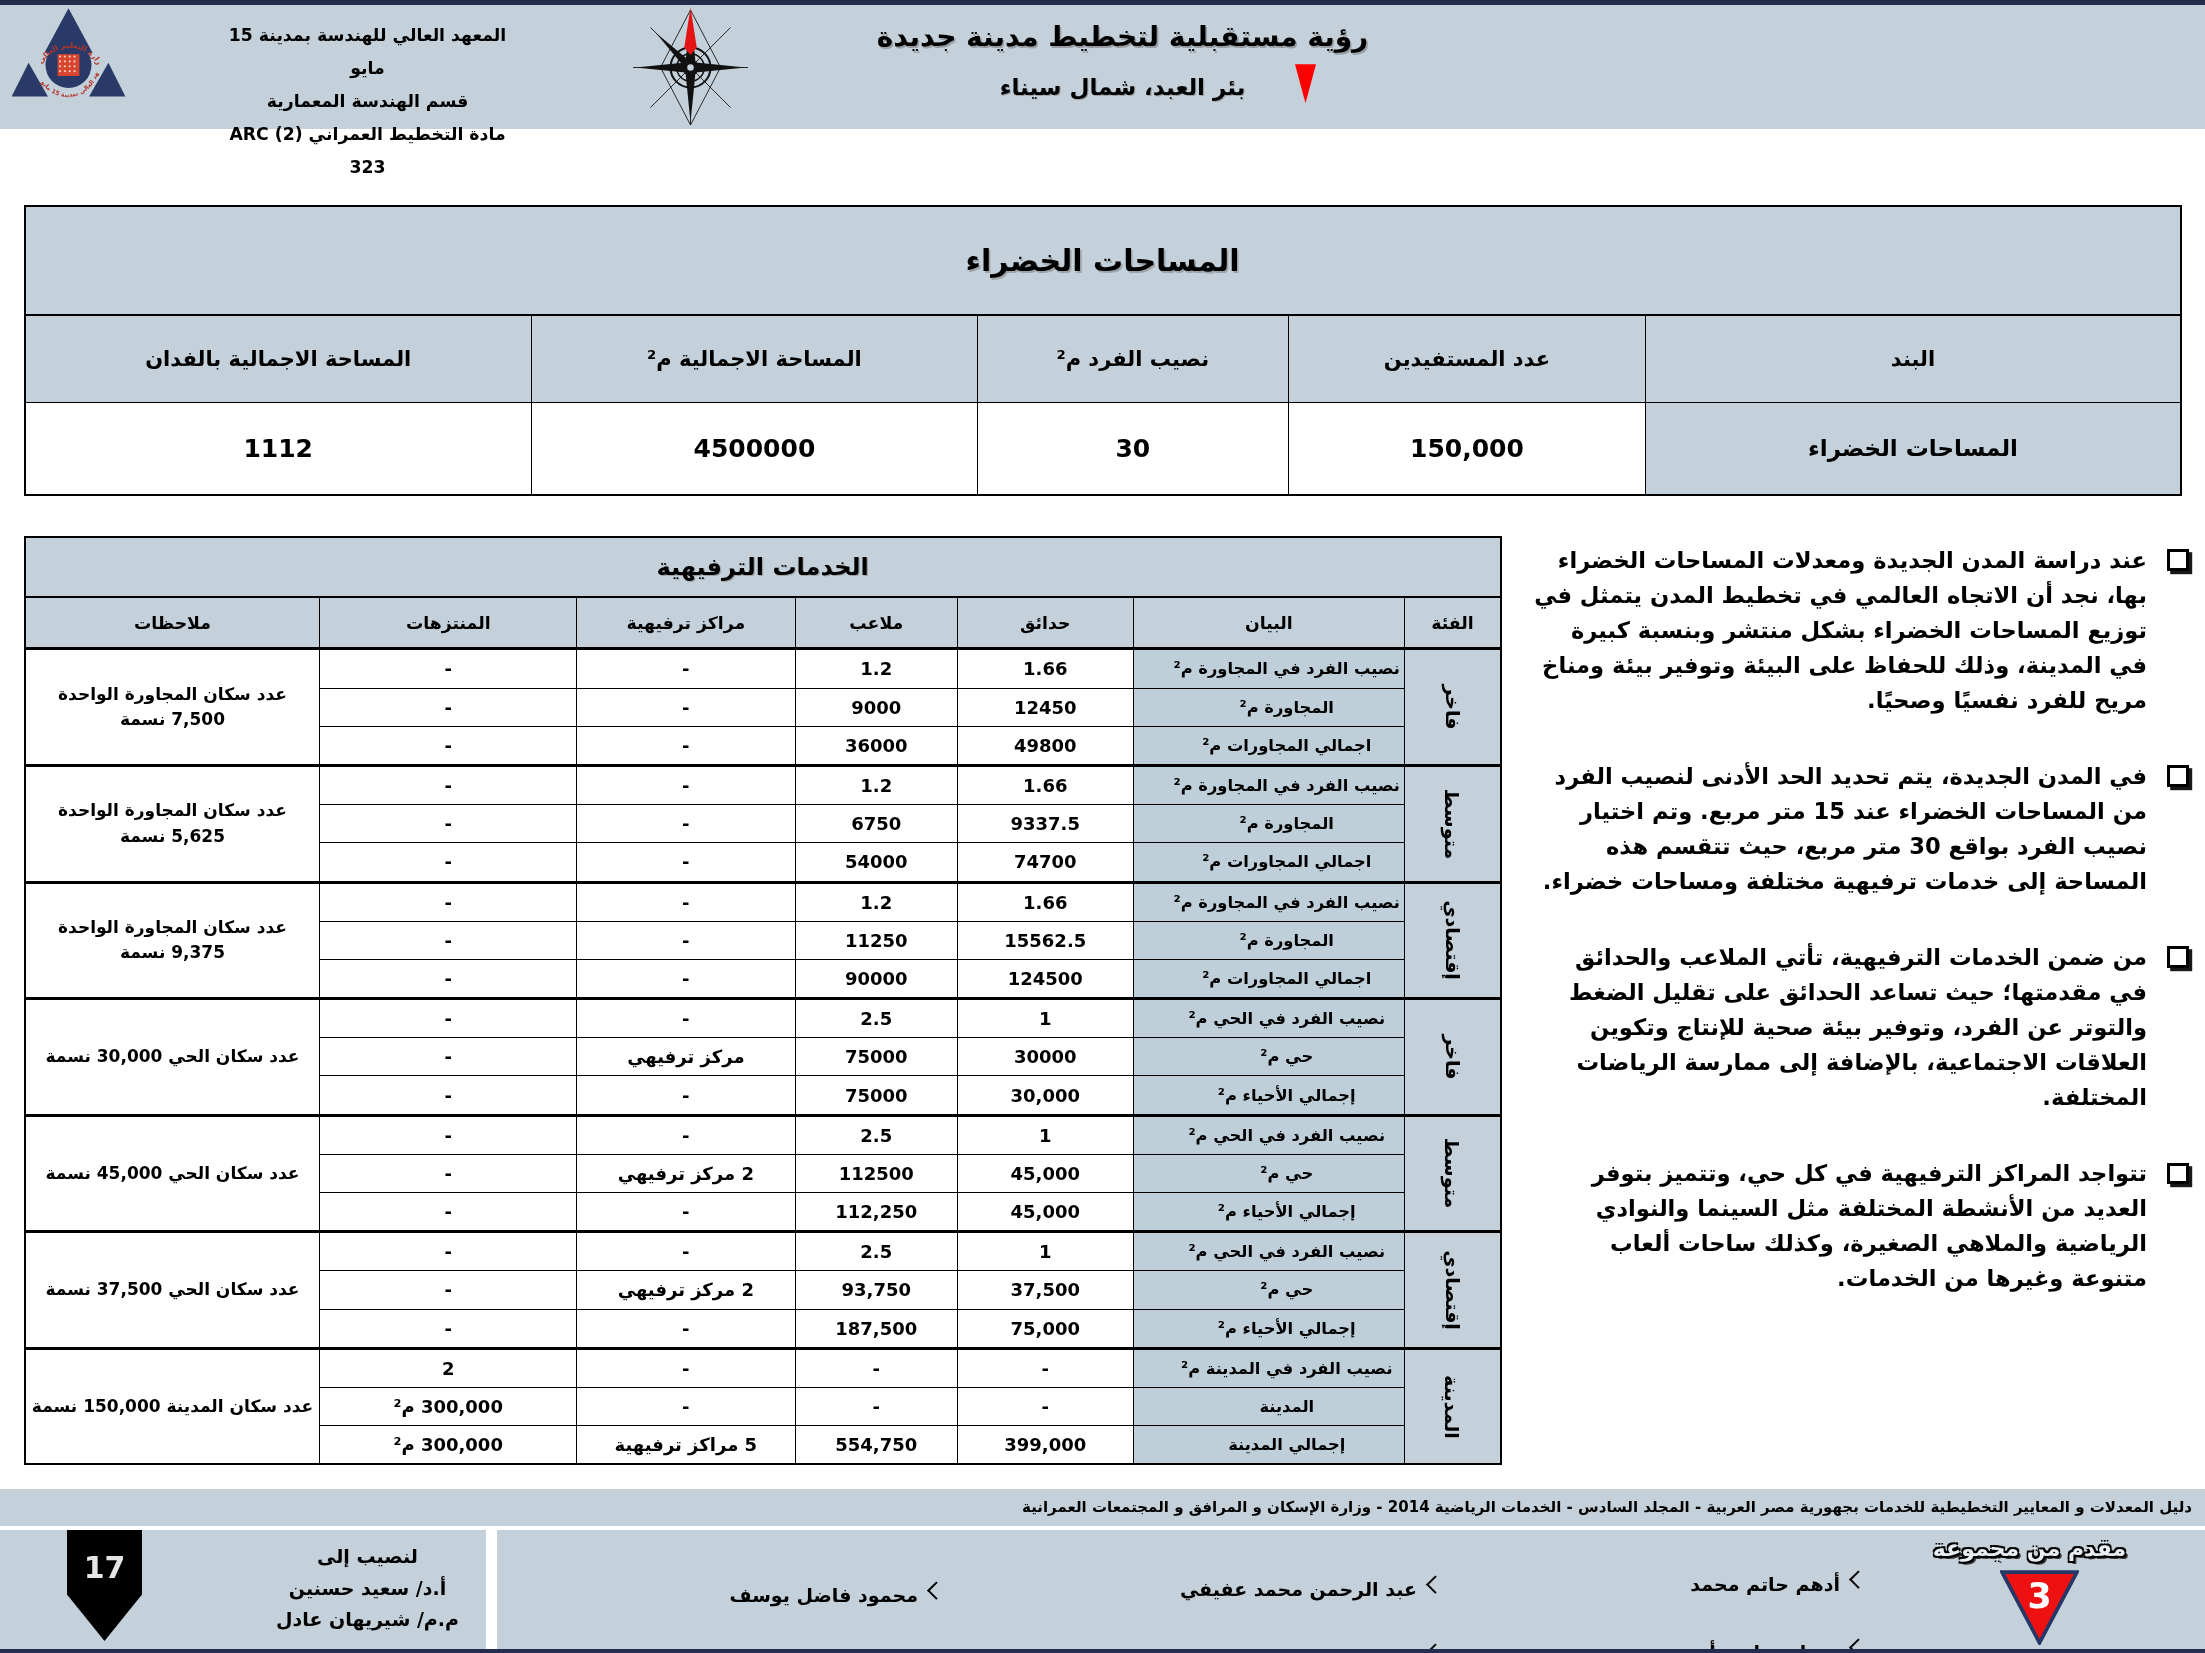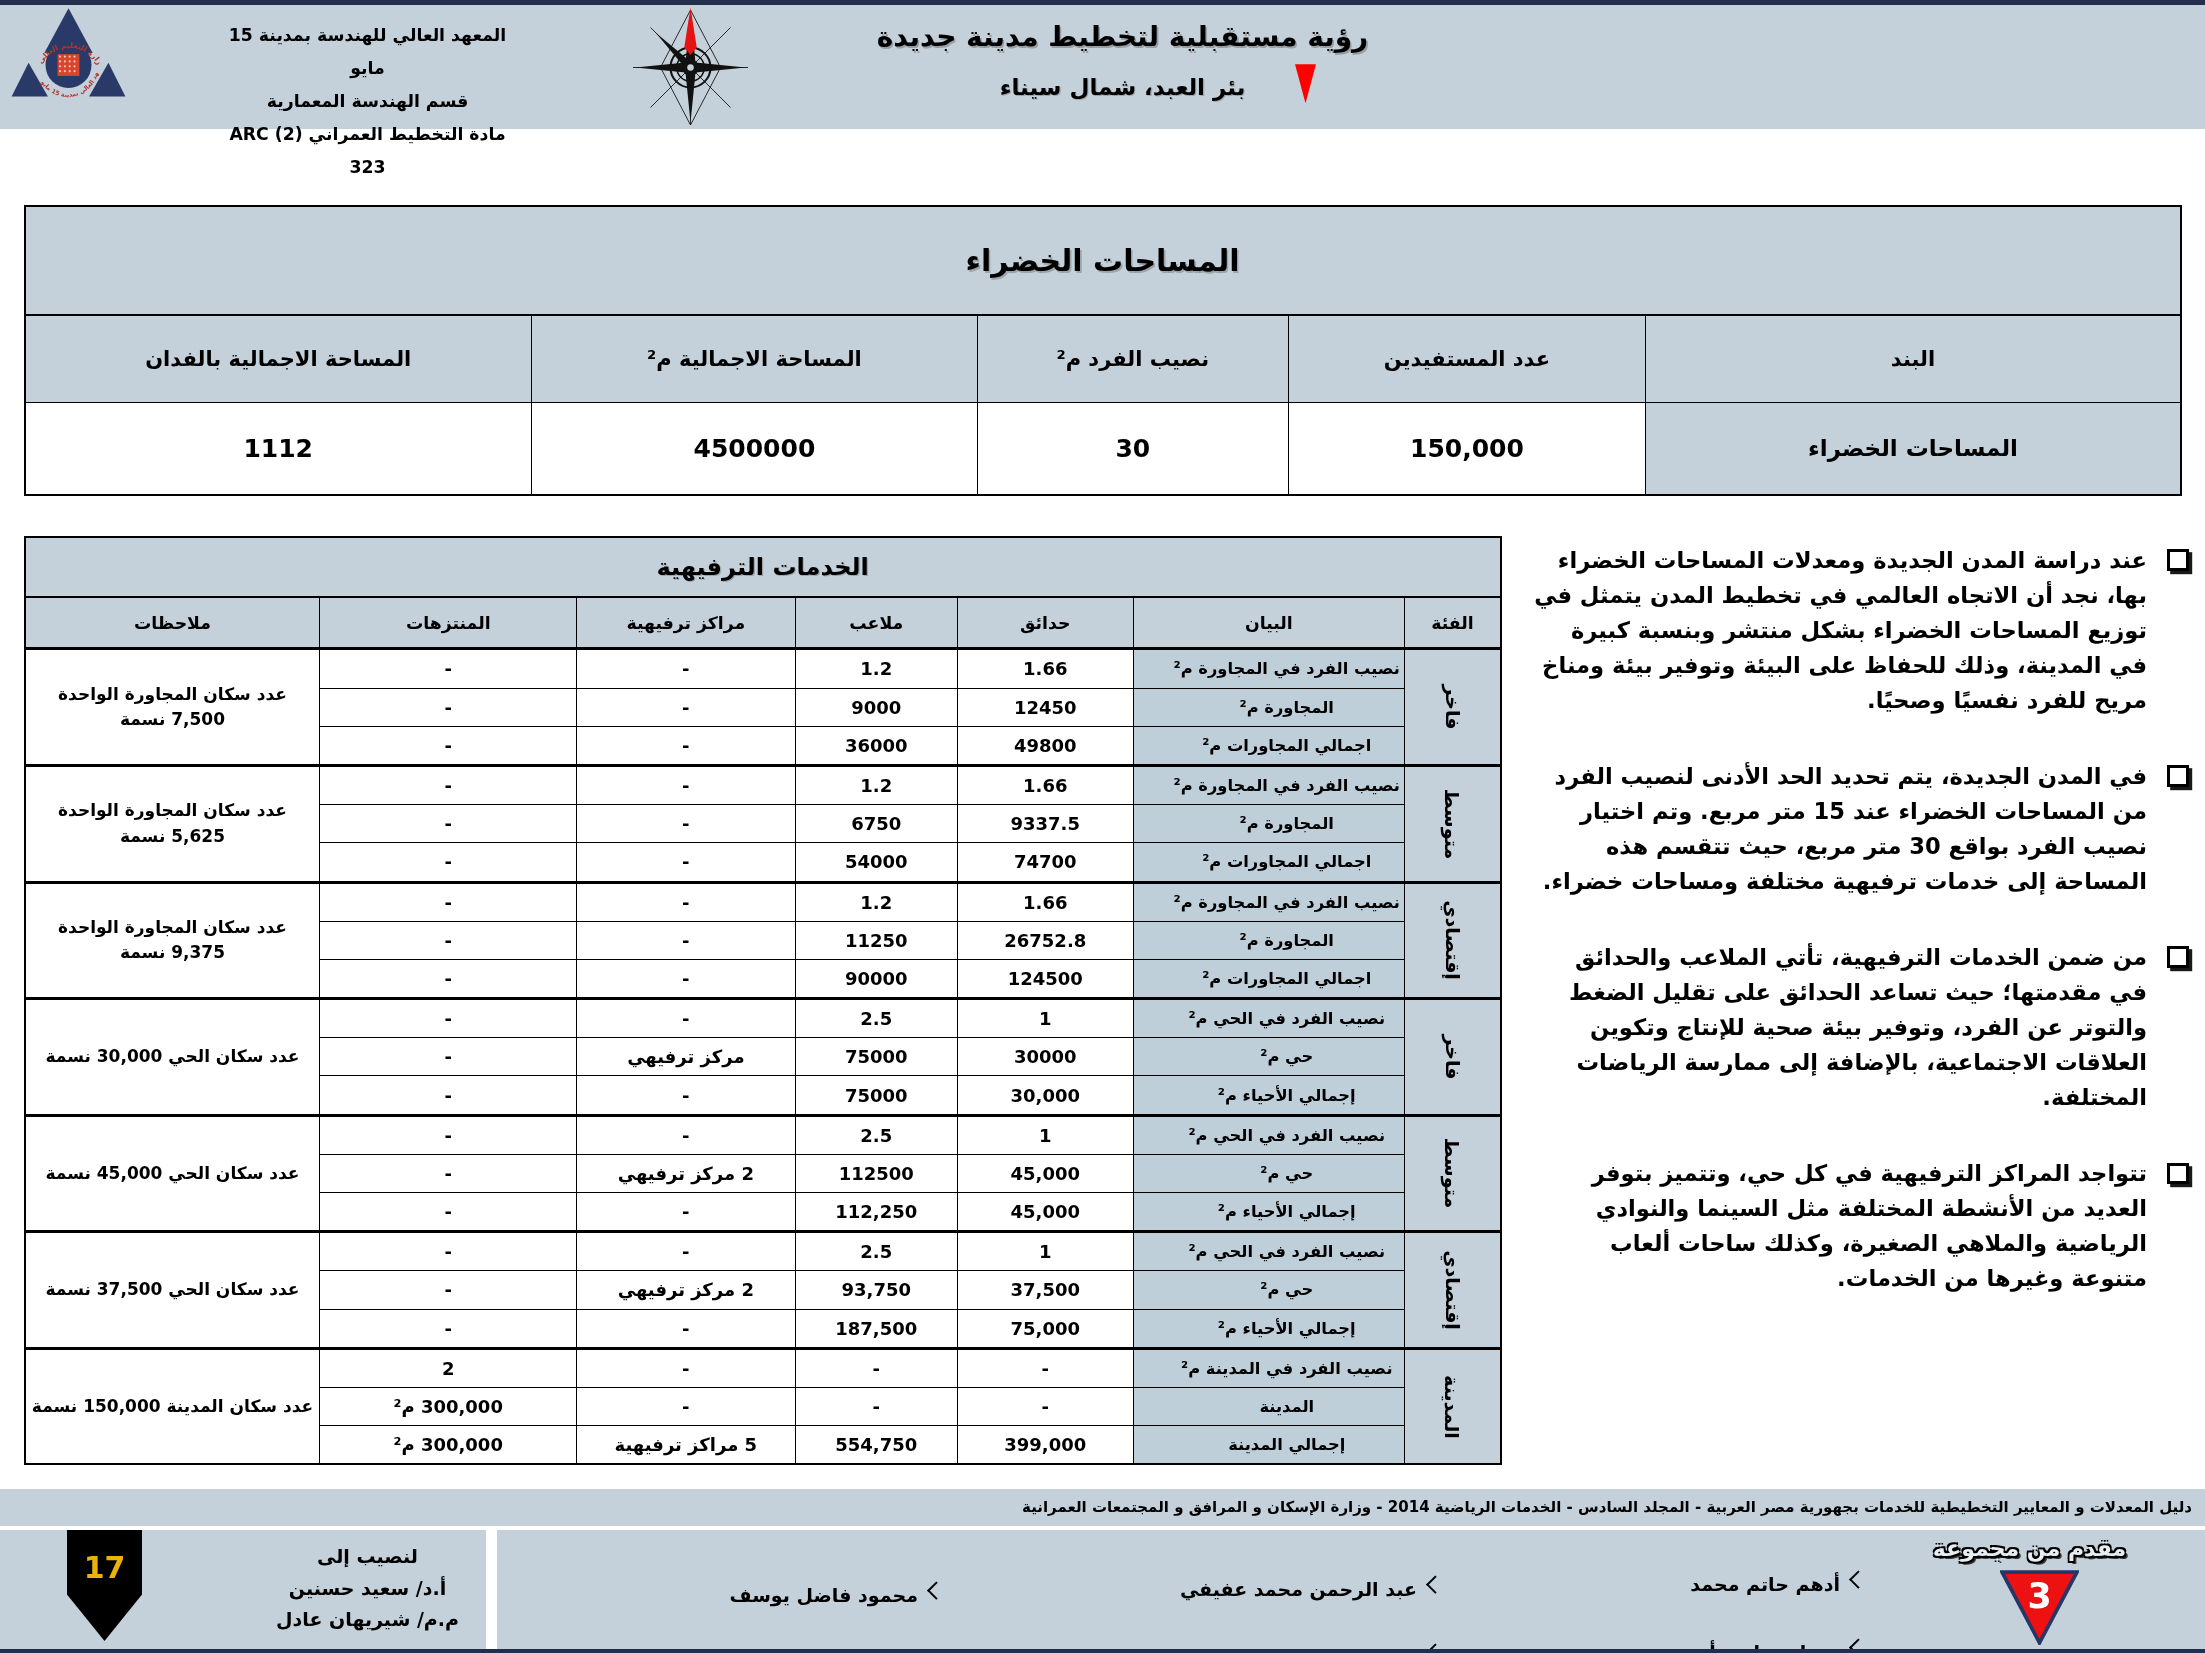--- a/index.html
+++ b/index.html
@@ -44,21 +44,21 @@
   .sqbullet{position:absolute;right:1.1px;top:6.3px;width:15.8px;height:15.8px;border:3.2px solid #000;
             box-shadow:3.2px 3.2px 0 rgba(0,0,0,.9);background:#fff;display:inline-block;}
   
   #ref-band{left:0;top:1489px;width:2205px;height:37px;}
   #ref-band div{direction:rtl;text-align:right;font-size:15px;font-weight:bold;line-height:37px;
                 padding:0 13px;white-space:nowrap;}
   #footer-left{left:0;top:1530px;width:486px;height:119px;}
   #footer-right{left:497px;top:1530px;width:1708px;height:119px;}
   #page-arrow{position:absolute;left:67px;top:1530px;width:75px;height:111px;background:#000;
               clip-path:polygon(0 0,100% 0,100% 58%,50% 100%,0 58%);}
-  #page-arrow span{position:absolute;left:0;top:20px;width:100%;text-align:center;color:#eab308;
+  #page-arrow span{position:absolute;left:0;top:20px;width:100%;text-align:center;color:#e5e5e5;
                    font-size:30px;font-weight:bold;}
   #submitted-to{position:absolute;left:231px;top:1541px;width:273px;direction:rtl;text-align:center;
                 font-size:19px;font-weight:bold;line-height:31.5px;}
   .names{position:absolute;direction:rtl;font-size:19px;font-weight:bold;}
   .name-line{display:flex;align-items:flex-start;justify-content:flex-start;height:33px;white-space:nowrap;margin-top:35px;}
   .arrow-bullet{display:inline-block;width:10.5px;height:10.5px;border-left:2.6px solid #000;
                 border-bottom:2.6px solid #000;transform:rotate(45deg);margin-left:11.6px;flex:0 0 auto;}
   #names-col1{left:698px;top:1549px;width:244px;}
   #names-col2{left:1134px;top:1543px;width:307px;}
   #names-col3{left:1554px;top:1538px;width:310px;}
@@ -259,21 +259,21 @@
           <td class="cat-cell" rowspan="3"><span class="cat-text">إقتصادي</span></td>
           <td class="label-cell">نصيب الفرد في المجاورة م²</td>
           <td class="val-cell">1.66</td>
           <td class="val-cell">1.2</td>
           <td class="val-cell">-</td>
           <td class="val-cell">-</td>
           <td class="note-cell" rowspan="3">عدد سكان المجاورة الواحدة 9,375 نسمة</td>
         </tr>
         <tr>
           <td class="label-cell">المجاورة م²</td>
-          <td class="val-cell">26752.8</td>
+          <td class="val-cell">15562.5</td>
           <td class="val-cell">11250</td>
           <td class="val-cell">-</td>
           <td class="val-cell">-</td>
         </tr>
         <tr>
           <td class="label-cell">اجمالي المجاورات م²</td>
           <td class="val-cell">124500</td>
           <td class="val-cell">90000</td>
           <td class="val-cell">-</td>
           <td class="val-cell">-</td>

